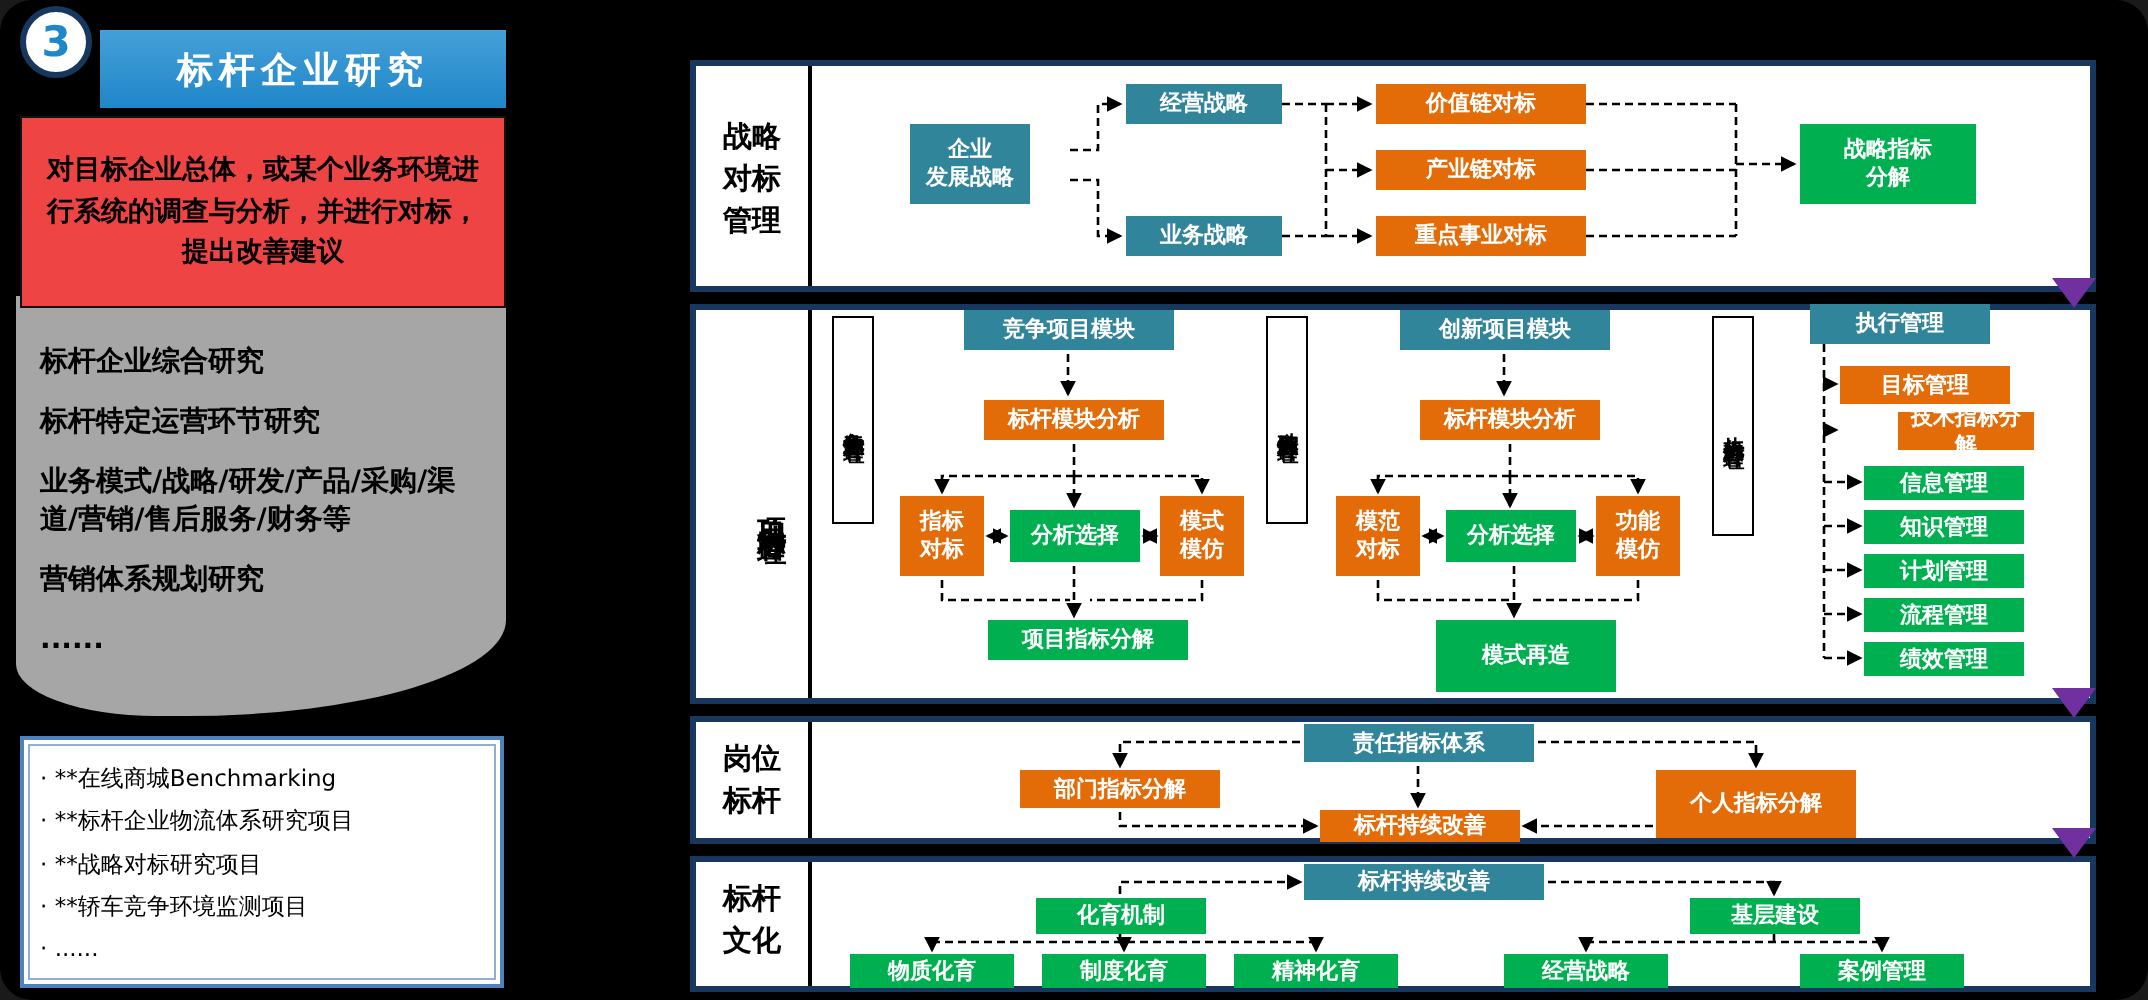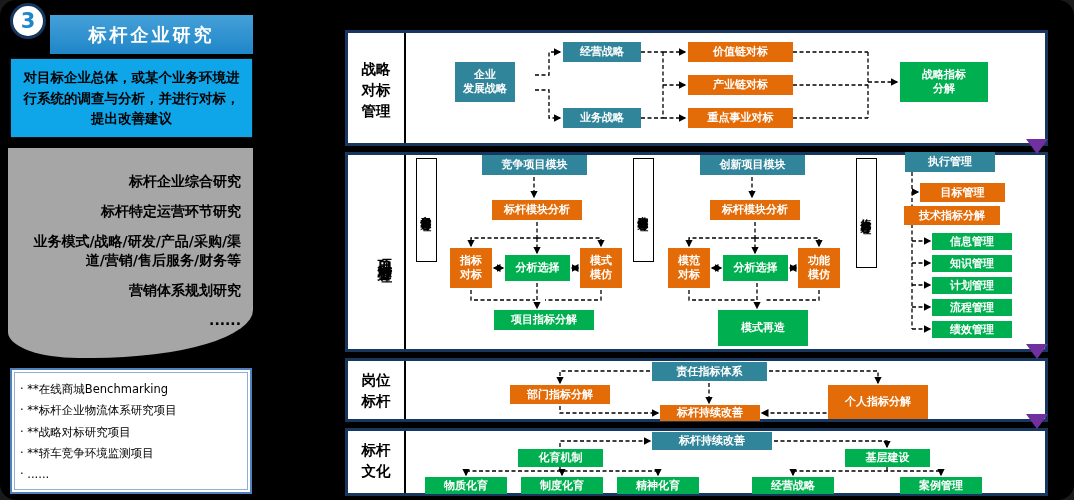--- a/index.html
+++ b/index.html
@@ -7,26 +7,26 @@
   body { font-family:"DejaVu Sans","Liberation Sans",sans-serif; }
   #stage { position:relative; width:1074px; height:500px; background:#000; border-radius:16px; overflow:hidden; }
 
   
   #badge { position:absolute; left:10px; top:3px; width:36px; height:36px; border-radius:50%;
            background:#fff; border:3px solid #17375E; color:#1F86C8; font-size:21px; font-weight:bold;
            display:flex; align-items:center; justify-content:center; z-index:10; }
   #hdr { position:absolute; left:50px; top:15px; width:203px; height:39px;
          background:linear-gradient(#45A0d8,#1F86C8); color:#fff; font-size:18px; font-weight:bold;
          display:flex; align-items:center; justify-content:center; letter-spacing:3px; z-index:9; }
-  #desc { position:absolute; left:10px; top:58px; width:243px; height:80px; background:#0ea5e9;
+  #desc { position:absolute; left:10px; top:58px; width:243px; height:96px; background:#ef4444;
           border:1px solid #111; color:#000; font-weight:bold; font-size:13.5px; display:flex;
           align-items:center; justify-content:center; text-align:center; padding:4px 8px; line-height:1.55; z-index:8; }
   #graybox { position:absolute; left:8px; top:148px; width:245px; height:210px; background:#A6A6A6;
              border-bottom-left-radius:70px 26px; border-bottom-right-radius:160px 48px;
-             padding-top:24px; text-align:right; color:#000; font-weight:bold; font-size:14px; z-index:7; }
+             padding-top:24px; text-align:left; color:#000; font-weight:bold; font-size:14px; z-index:7; }
   #graybox .gi { margin:0 12px 12px; line-height:1.3; }
   #projects { position:absolute; left:10px; top:368px; width:242px; height:126px; background:#fff;
               border:2px solid #4F81BD; box-shadow:inset 0 0 0 2px #fff, inset 0 0 0 3px #8FAFD4;
               padding:9px 8px; z-index:7; }
   #projects .pi { font-size:11.5px; line-height:1.85; color:#000; white-space:nowrap; overflow:hidden; }
   #projects .pi::before { content:"· "; }
 
   
   .section { position:absolute; background:#fff; border:3px solid #17375E; z-index:1; }
   .vline { position:absolute; width:0; border-left:2px solid #000; z-index:4; }
@@ -194,21 +194,21 @@
   <div class="node orange" style="left:710px;top:200px;width:90px;height:20px">标杆模块分析</div>
   <div class="node orange" style="left:668px;top:248px;width:42px;height:40px">模范
 对标</div>
   <div class="node green" style="left:723px;top:255px;width:65px;height:26px">分析选择</div>
   <div class="node orange" style="left:798px;top:248px;width:42px;height:40px">功能
 模仿</div>
   <div class="node green" style="left:718px;top:310px;width:90px;height:36px">模式再造</div>
 
   <div class="node teal" style="left:905px;top:152px;width:90px;height:20px">执行管理</div>
   <div class="node orange" style="left:920px;top:183px;width:85px;height:19px">目标管理</div>
-  <div class="node orange" style="left:904px;top:206px;width:96px;height:19px">技术指标分解</div>
+  <div class="node orange" style="left:949px;top:206px;width:68px;height:19px">技术指标分解</div>
   <div class="node green" style="left:932px;top:233px;width:80px;height:17px">信息管理</div>
   <div class="node green" style="left:932px;top:255px;width:80px;height:17px">知识管理</div>
   <div class="node green" style="left:932px;top:277px;width:80px;height:17px">计划管理</div>
   <div class="node green" style="left:932px;top:299px;width:80px;height:17px">流程管理</div>
   <div class="node green" style="left:932px;top:321px;width:80px;height:17px">绩效管理</div>
 
   <div class="node teal" style="left:652px;top:362px;width:115px;height:19px">责任指标体系</div>
   <div class="node orange" style="left:510px;top:385px;width:100px;height:19px">部门指标分解</div>
   <div class="node orange" style="left:828px;top:385px;width:100px;height:34px">个人指标分解</div>
   <div class="node orange" style="left:660px;top:405px;width:100px;height:16px">标杆持续改善</div>

